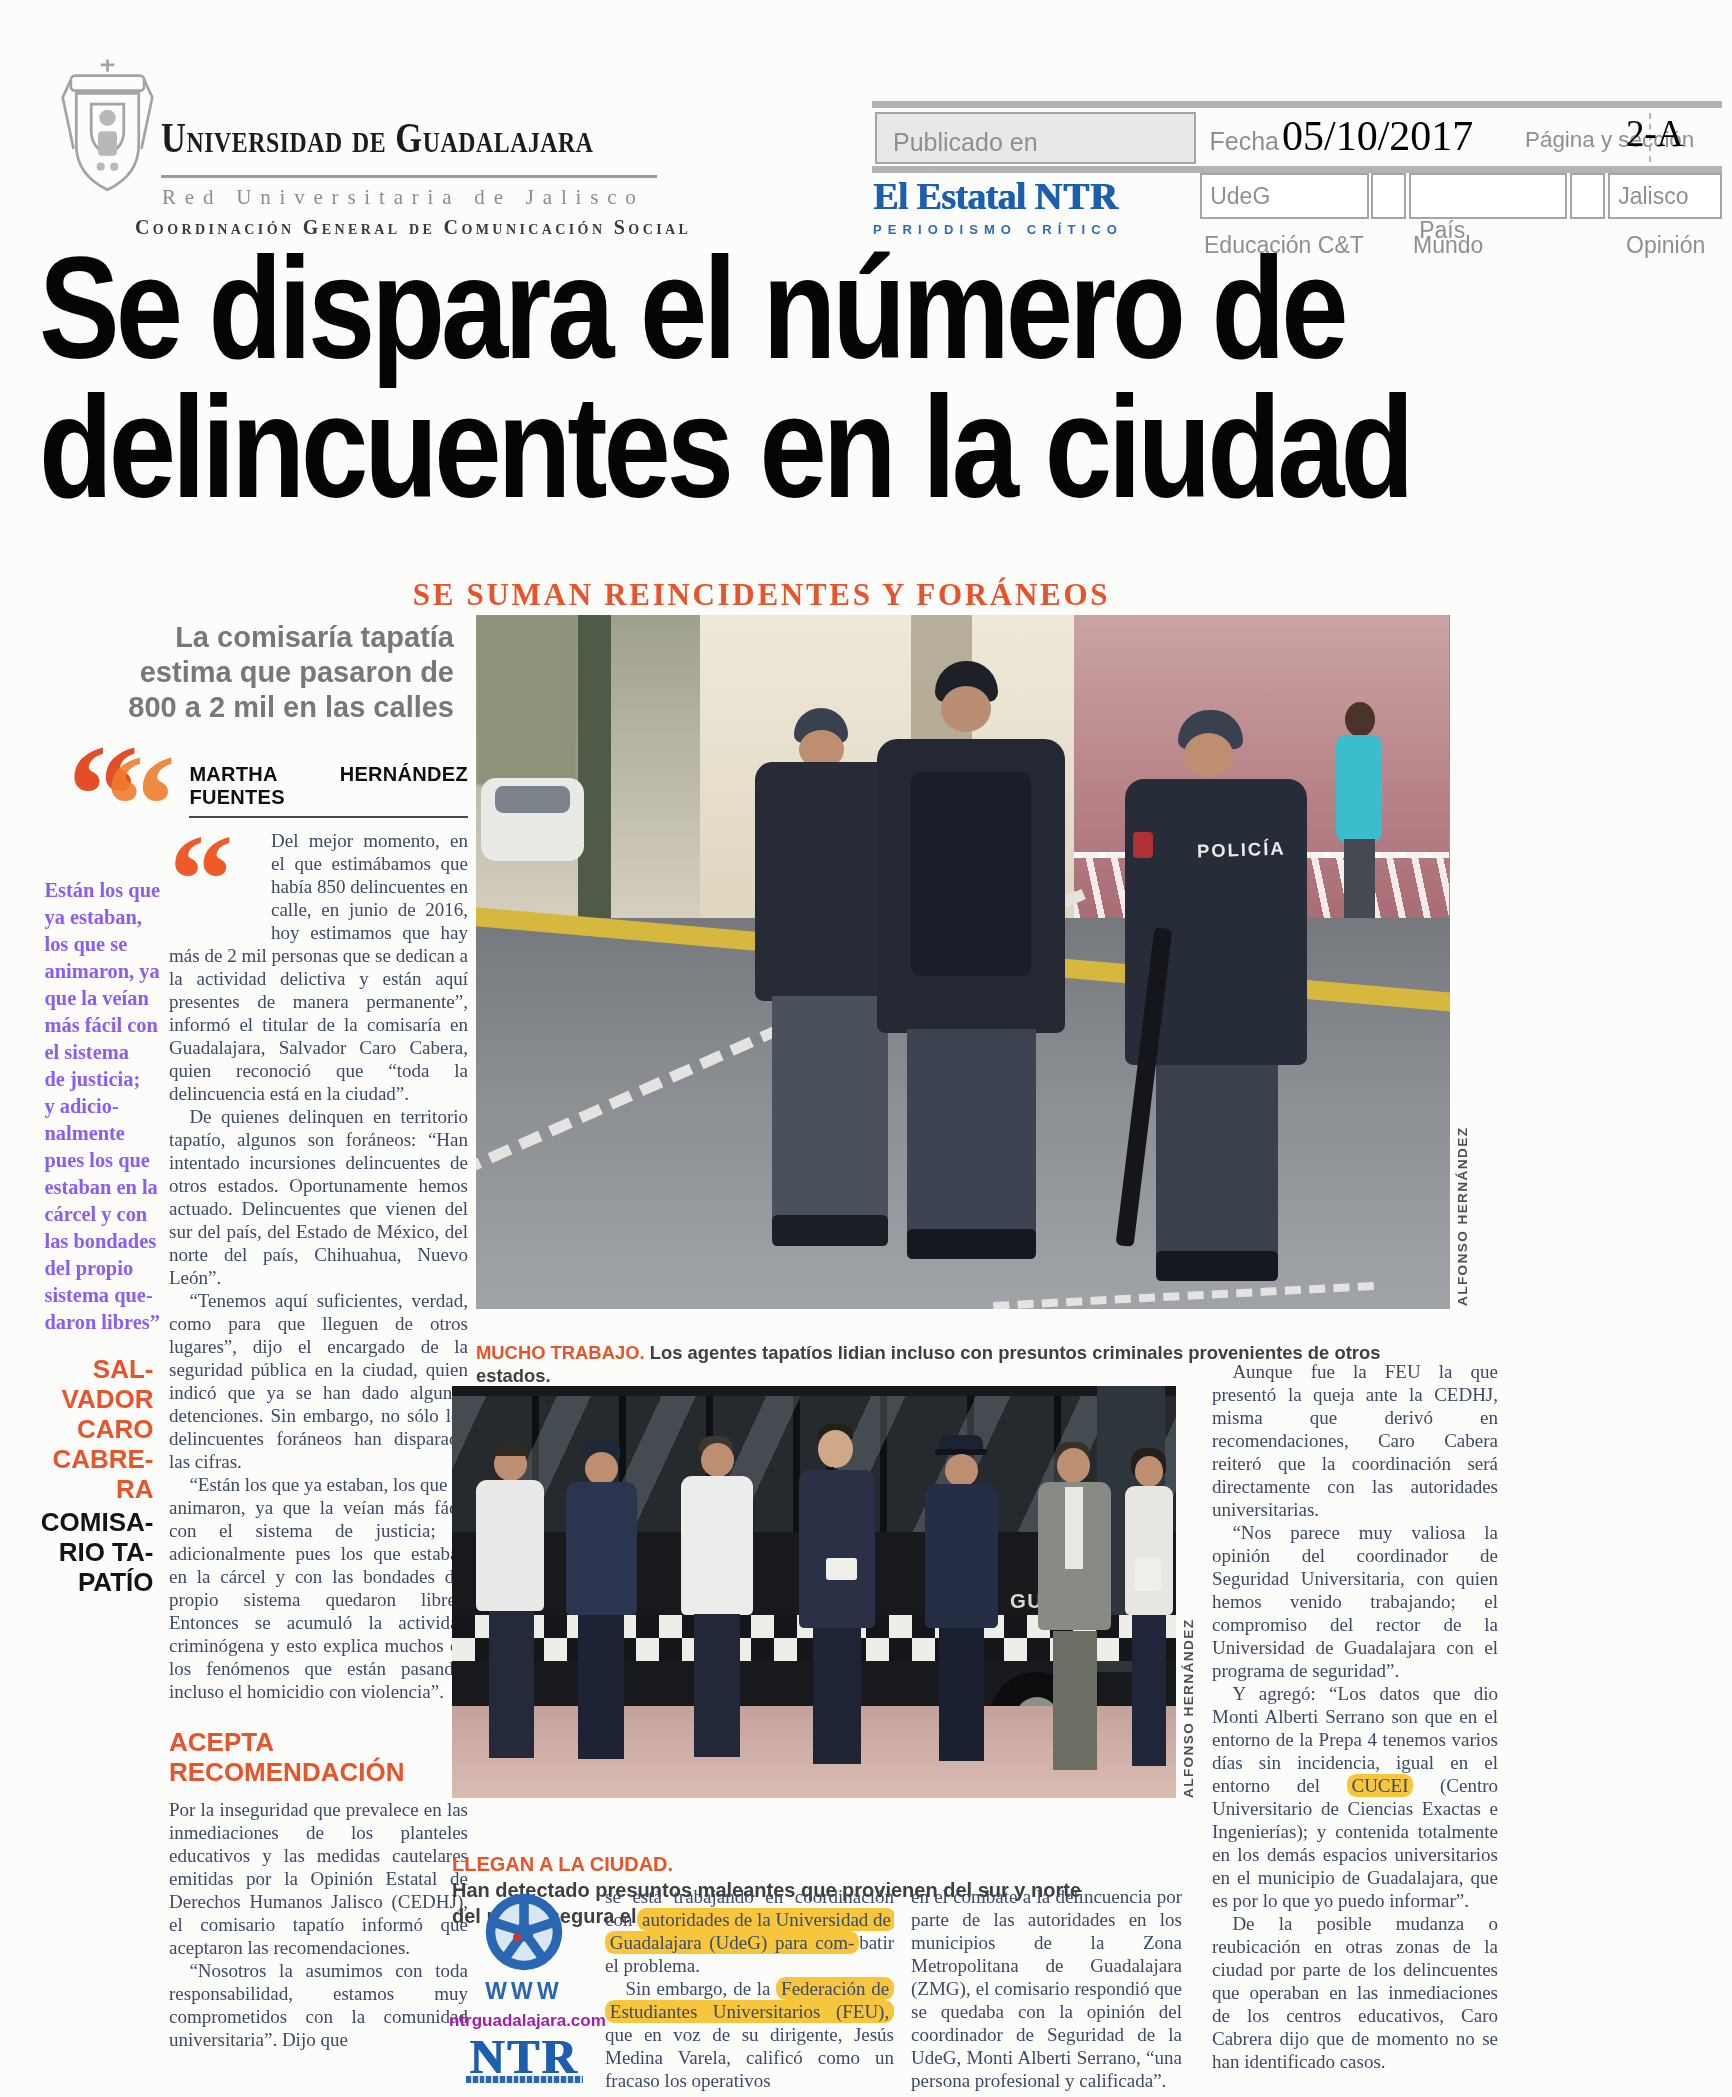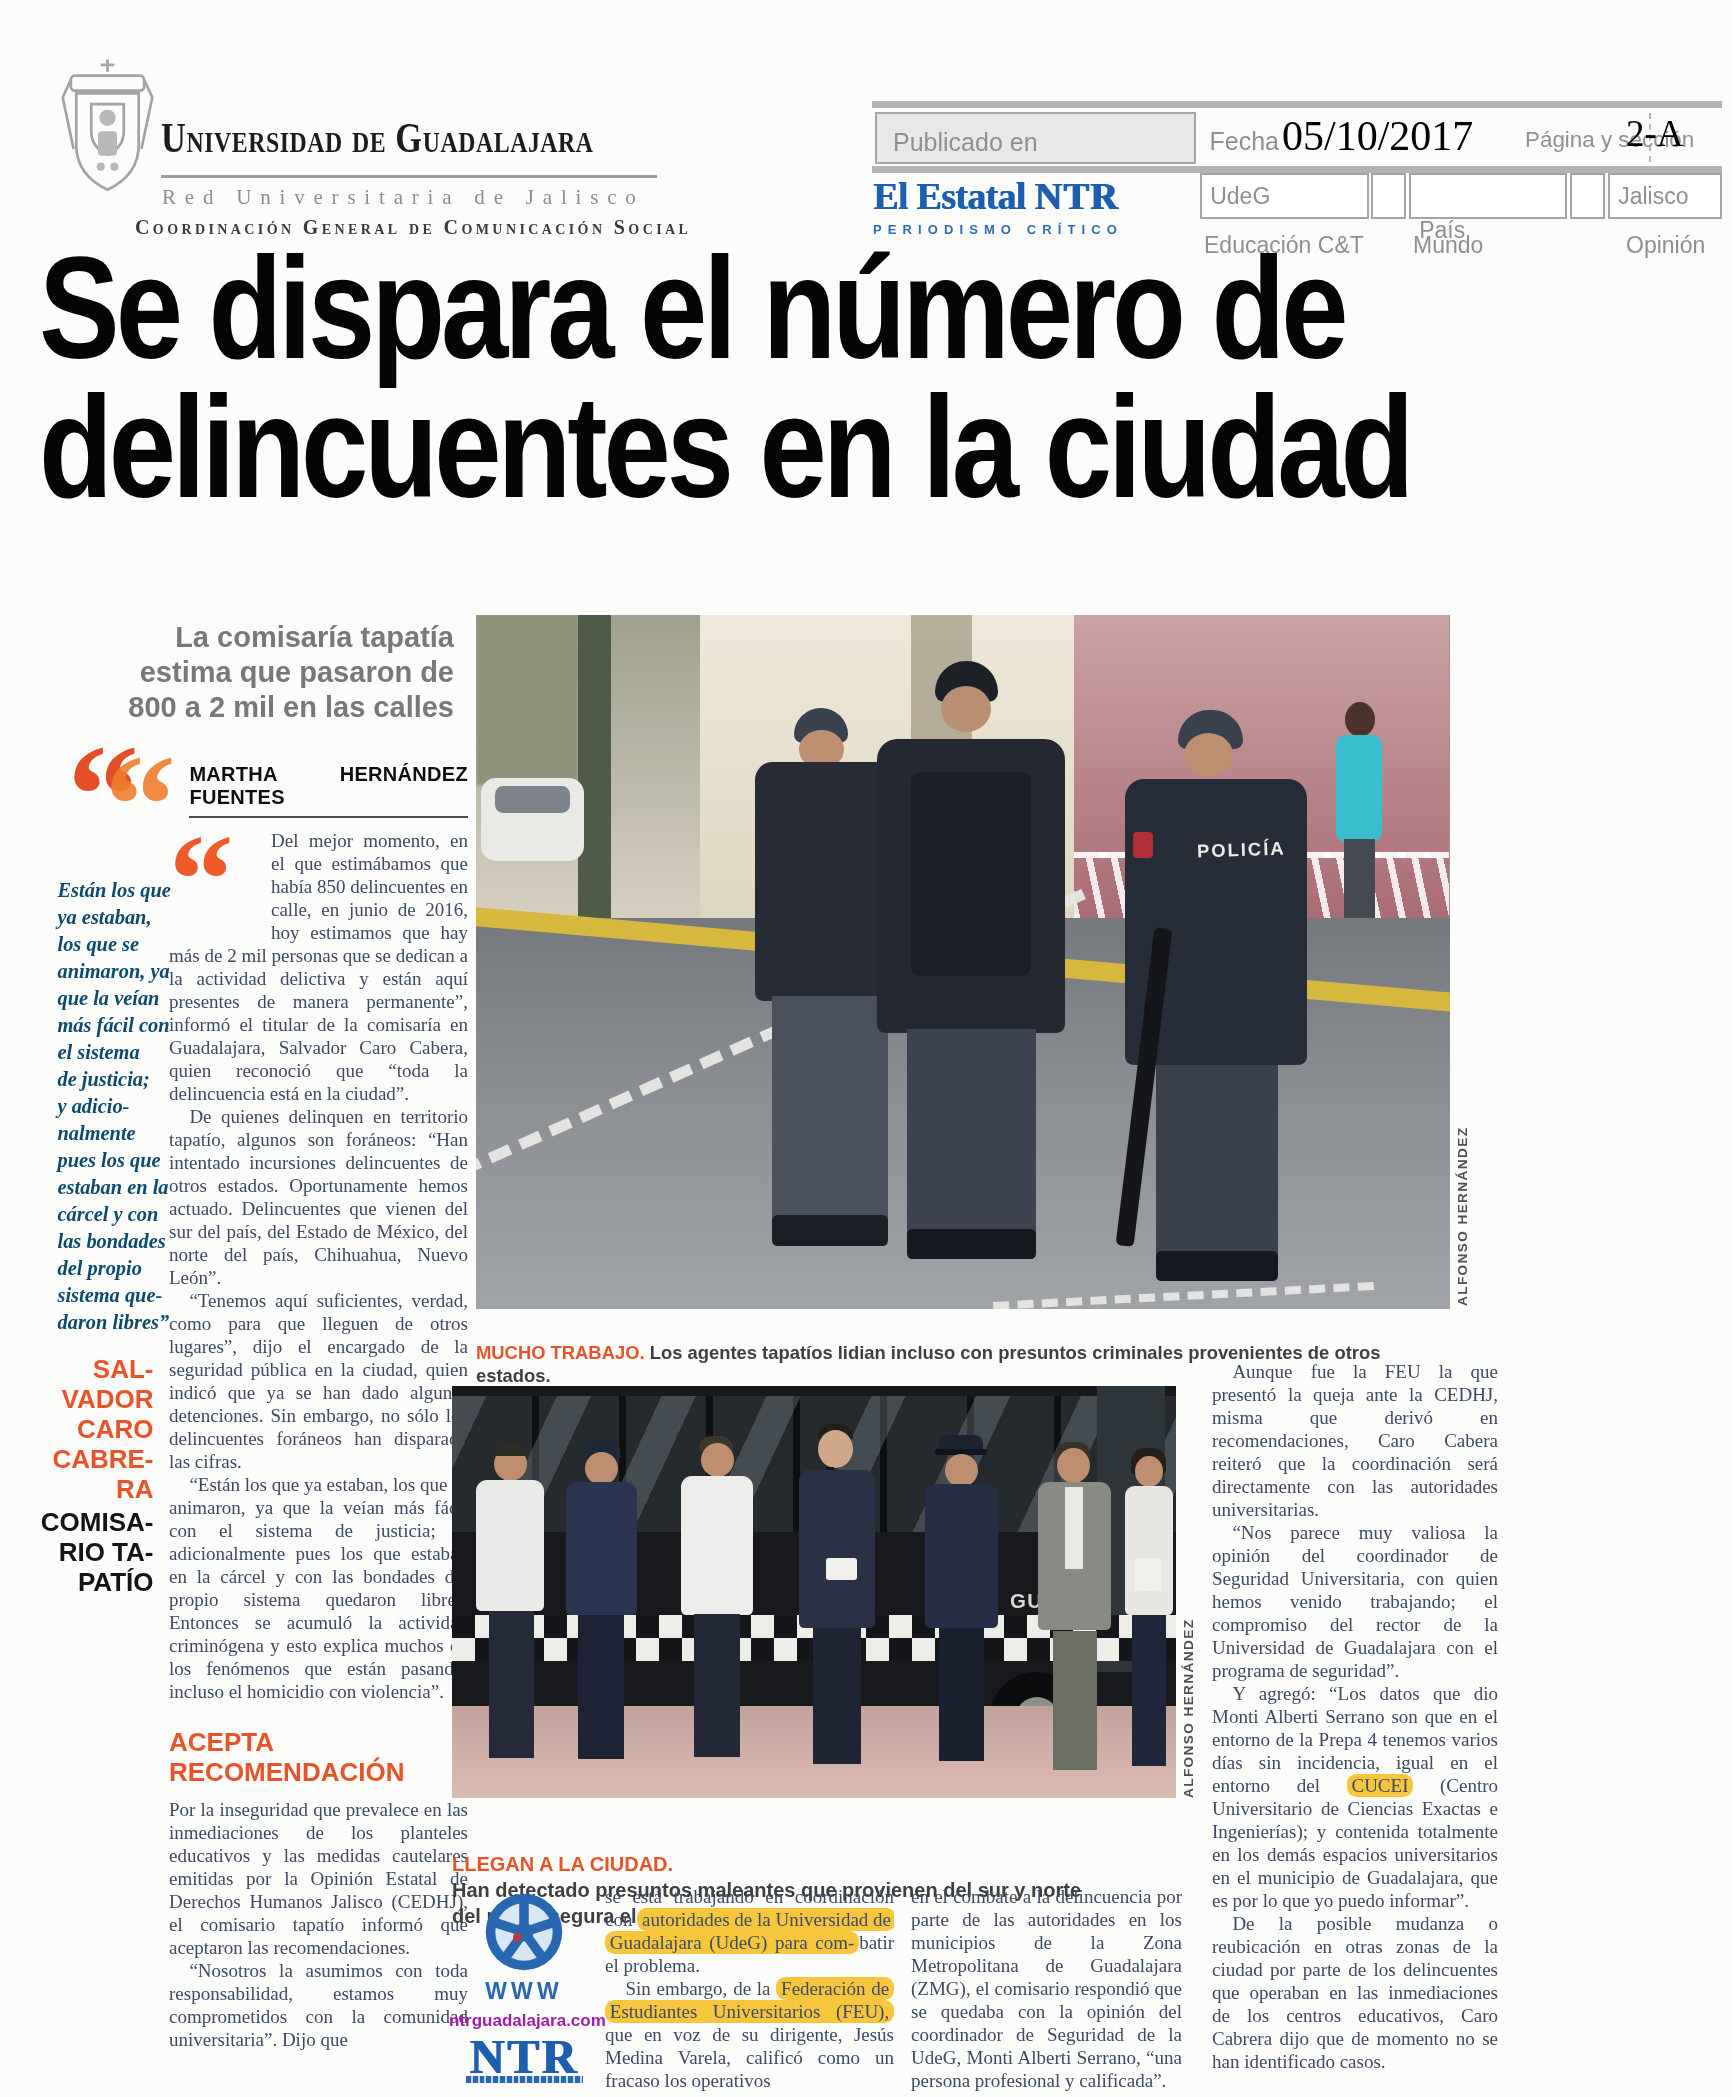--- a/index.html
+++ b/index.html
@@ -32,21 +32,21 @@
   .body-txt p.pf{text-indent:0;}
   .byline{font-family:"Liberation Sans",sans-serif;font-weight:bold;font-size:20px;color:#0f0f0f;
           letter-spacing:0.3px;border-bottom:2px solid #4a4a4a;padding-bottom:6.8px;margin:0 0 11px 20.4px;}
   .dropq{float:left;width:102px;height:109px;font-size:129px;line-height:102px;color:#ee5a28;
          font-weight:bold;font-family:"Liberation Serif",serif;}
   .col-subhead{font-family:"Liberation Sans",sans-serif;font-weight:bold;font-size:26px;line-height:30px;
          color:#e8542a;margin:24.5px 0 11px 0;text-indent:0 !important;text-align:left;white-space:pre-line;}
   .hl{background:#f7c63d;border-radius:9.5px;padding:0.7px 4.8px;
       box-decoration-break:clone;-webkit-box-decoration-break:clone;}
   
-  .pq-text{font-style:italic;font-weight:bold;font-size:20.4px;line-height:27px;color:#0c4a6e;margin-left:13px;}
+  .pq-text{font-weight:bold;font-size:20.4px;line-height:27px;color:#8b5cf6;}
   .pq-orange{font-family:"Liberation Sans",sans-serif;font-weight:bold;font-size:26px;line-height:30px;
              color:#e8542a;text-align:right;}
   .pq-black{font-family:"Liberation Sans",sans-serif;font-weight:bold;font-size:26px;line-height:30px;
             color:#141414;text-align:right;}
   .bigq{font-family:"Liberation Serif",serif;font-weight:bold;font-size:143px;line-height:109px;}
   
   .photo{position:absolute;overflow:hidden;}
   .caption{font-family:"Liberation Sans",sans-serif;font-weight:bold;color:#3f3f41;margin-top:16px;}
   .cap-lead{color:#e8542a;}
   .credit{font-family:"Liberation Sans",sans-serif;font-weight:bold;font-size:13.6px;color:#4f4f4f;
@@ -128,20 +128,21 @@
       <span style="text-shadow:1.4px 0 #1d5fae;letter-spacing:1.4px;">NTR</span>
     </div>
     <div class="sans" style="font-size:13px;font-weight:bold;letter-spacing:6.1px;color:#2e6db2;margin-top:4.1px;">PERIODISMO CRÍTICO</div>
   </div>
 
   <div class="abs" style="left:39px;top:239px;width:1659px;">
     <div class="headline">Se dispara el número de</div>
     <div class="headline">delincuentes en la ciudad</div>
   </div>
 
+  <div class="abs kicker" style="left:163px;top:577px;width:1197px;">SE SUMAN REINCIDENTES Y FORÁNEOS</div>
 
   <div class="abs deck pre" style="left:88px;top:620px;width:366px;">La comisaría tapatía
 estima que pasaron de
 800 a 2 mil en las calles</div>
 
   <div class="photo" style="left:476px;top:615px;width:974px;height:694px;background:#9a948b;">
 
     <div class="blk" style="left:0;top:0;width:224px;height:303px;background:linear-gradient(180deg,#9fa08c,#d6cfc0);"></div>
     <div class="blk" style="left:0;top:0;width:102px;height:170px;background:#8e9279;filter:blur(1.4px);"></div>
     <div class="blk" style="left:102px;top:0;width:33px;height:303px;background:#4f5a49;"></div>

